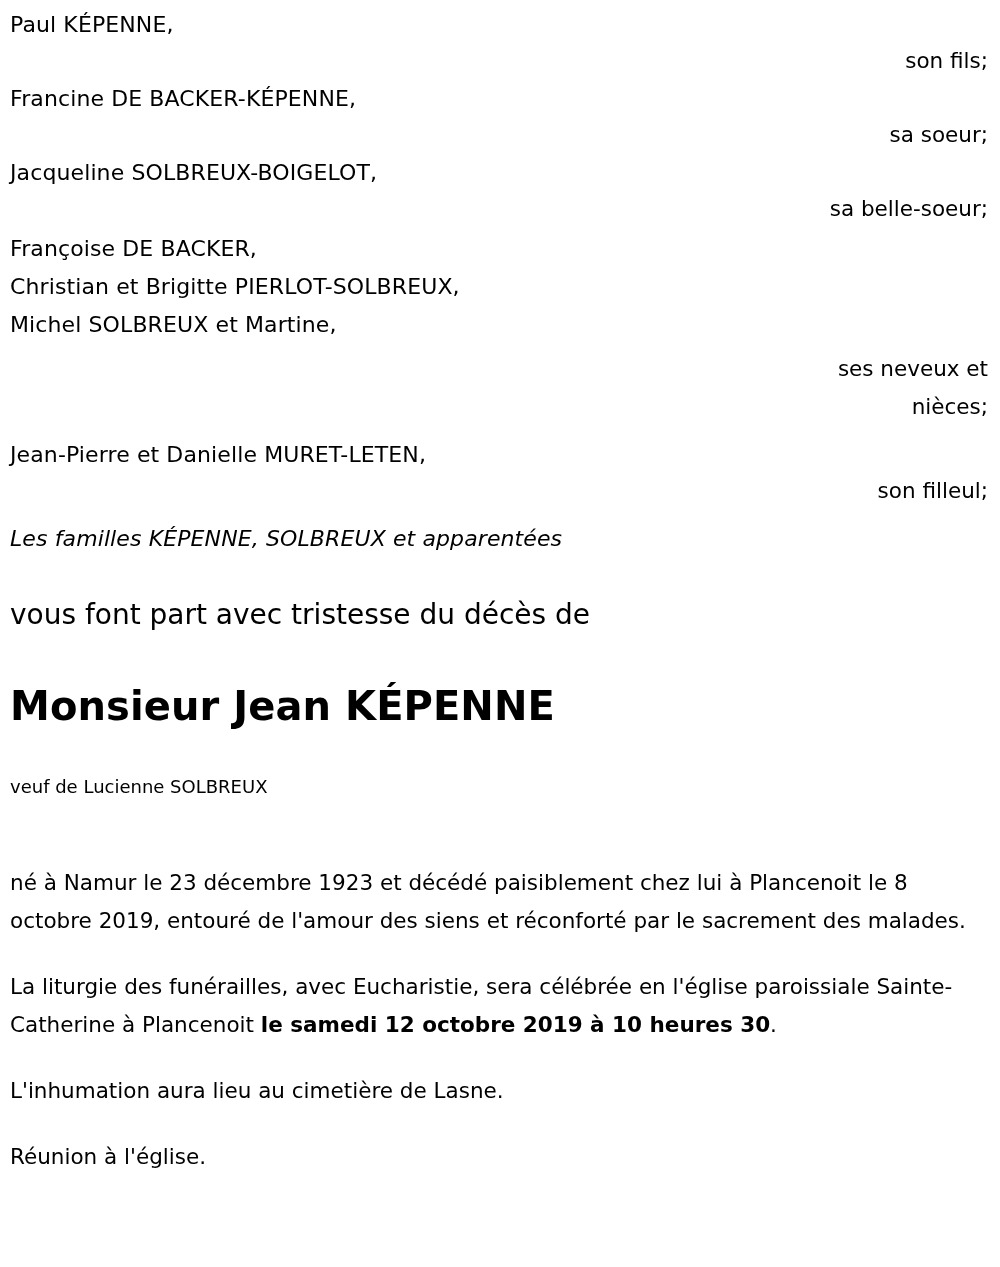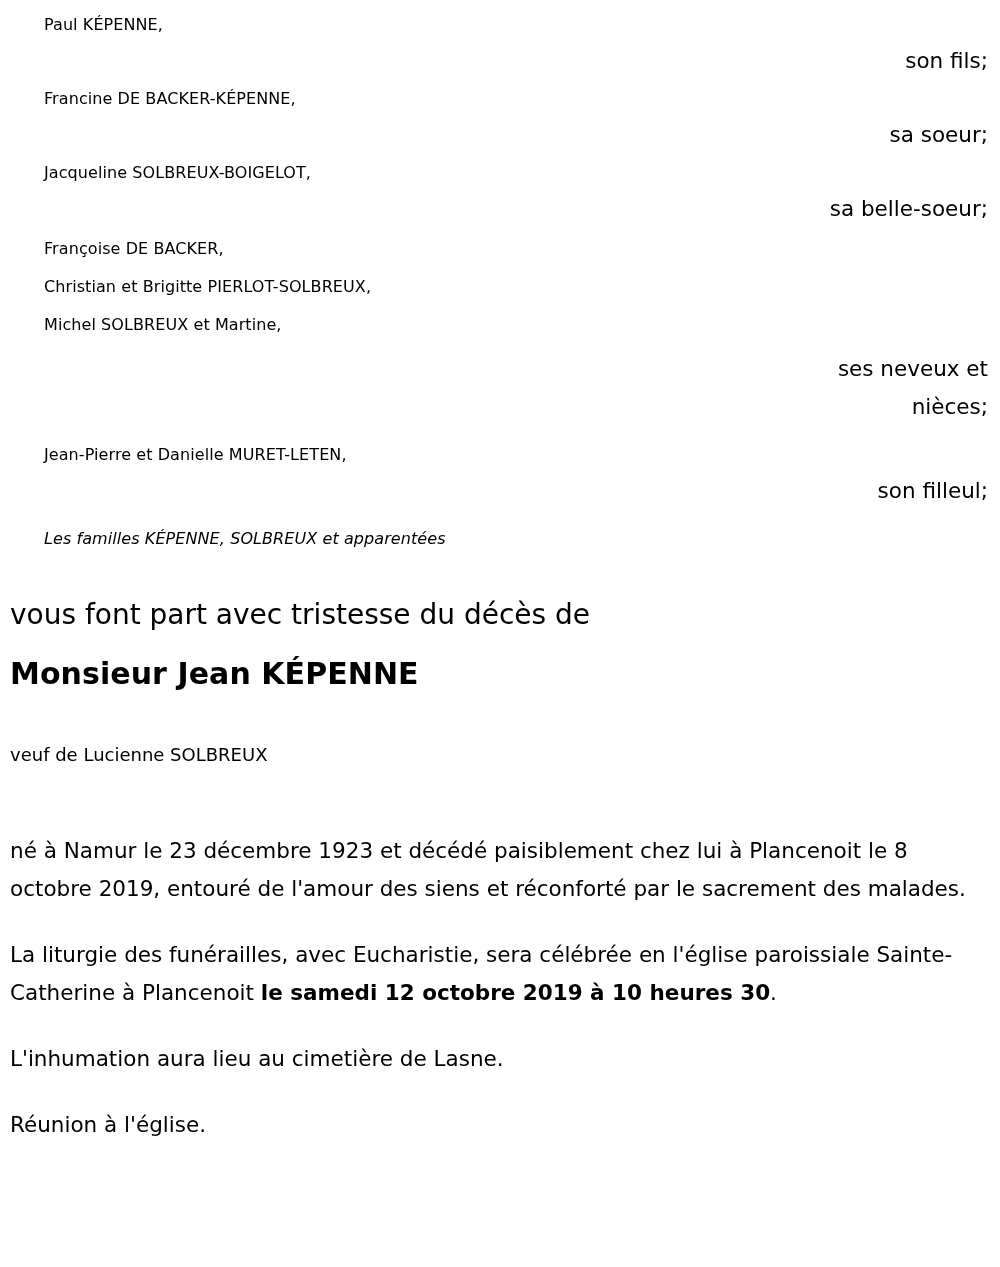--- a/index.html
+++ b/index.html
@@ -23,25 +23,24 @@
   }
 
   
   .relations {
     padding: 6px 10px 0 10px;
   }
   .rel-row {
     position: relative;
   }
   .rel-names {
-    font-size: 16px;
+    font-size: 22px;
     line-height: 38px;
     letter-spacing: 0.005em;
     white-space: pre-line;
-    margin-left: 34px;
   }
   .rel-label {
     text-align: right;
     font-size: 21.5px;
     line-height: 38px;
     white-space: pre-line;
     padding-right: 2px;
   }
   .rel-row.r-fils   .rel-label { margin-top: -2px; }
   .rel-row.r-soeur  .rel-label { margin-top: -2px; }
@@ -55,24 +54,24 @@
   
   .announce {
     padding: 0 10px;
   }
   .lead {
     font-size: 28px;
     line-height: 38px;
     margin-top: 38px;
   }
   .deceased-name {
-    font-size: 30px;
+    font-size: 40px;
     font-weight: bold;
     line-height: 40px;
-    margin-top: 20px;
+    margin-top: 52px;
     letter-spacing: 0.002em;
   }
   .spouse {
     font-size: 18px;
     line-height: 38px;
     margin-top: 42px;
   }
 
   
   .body-copy {

